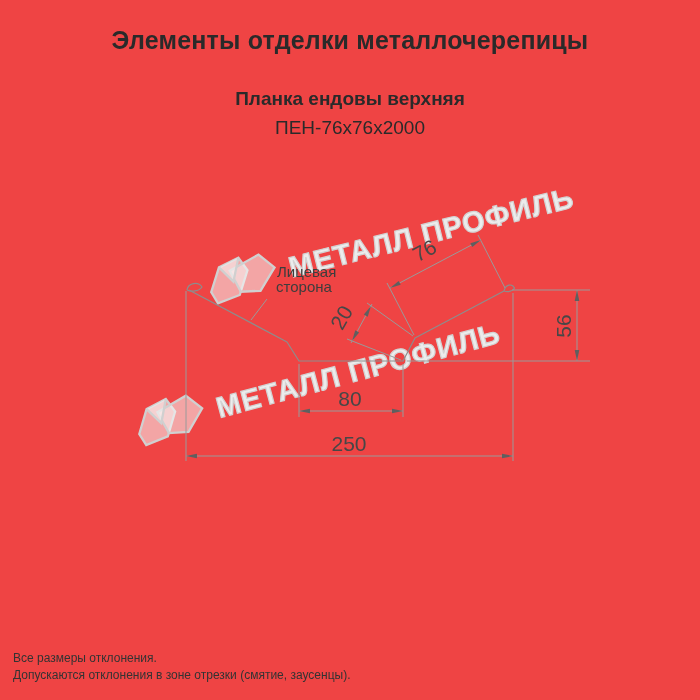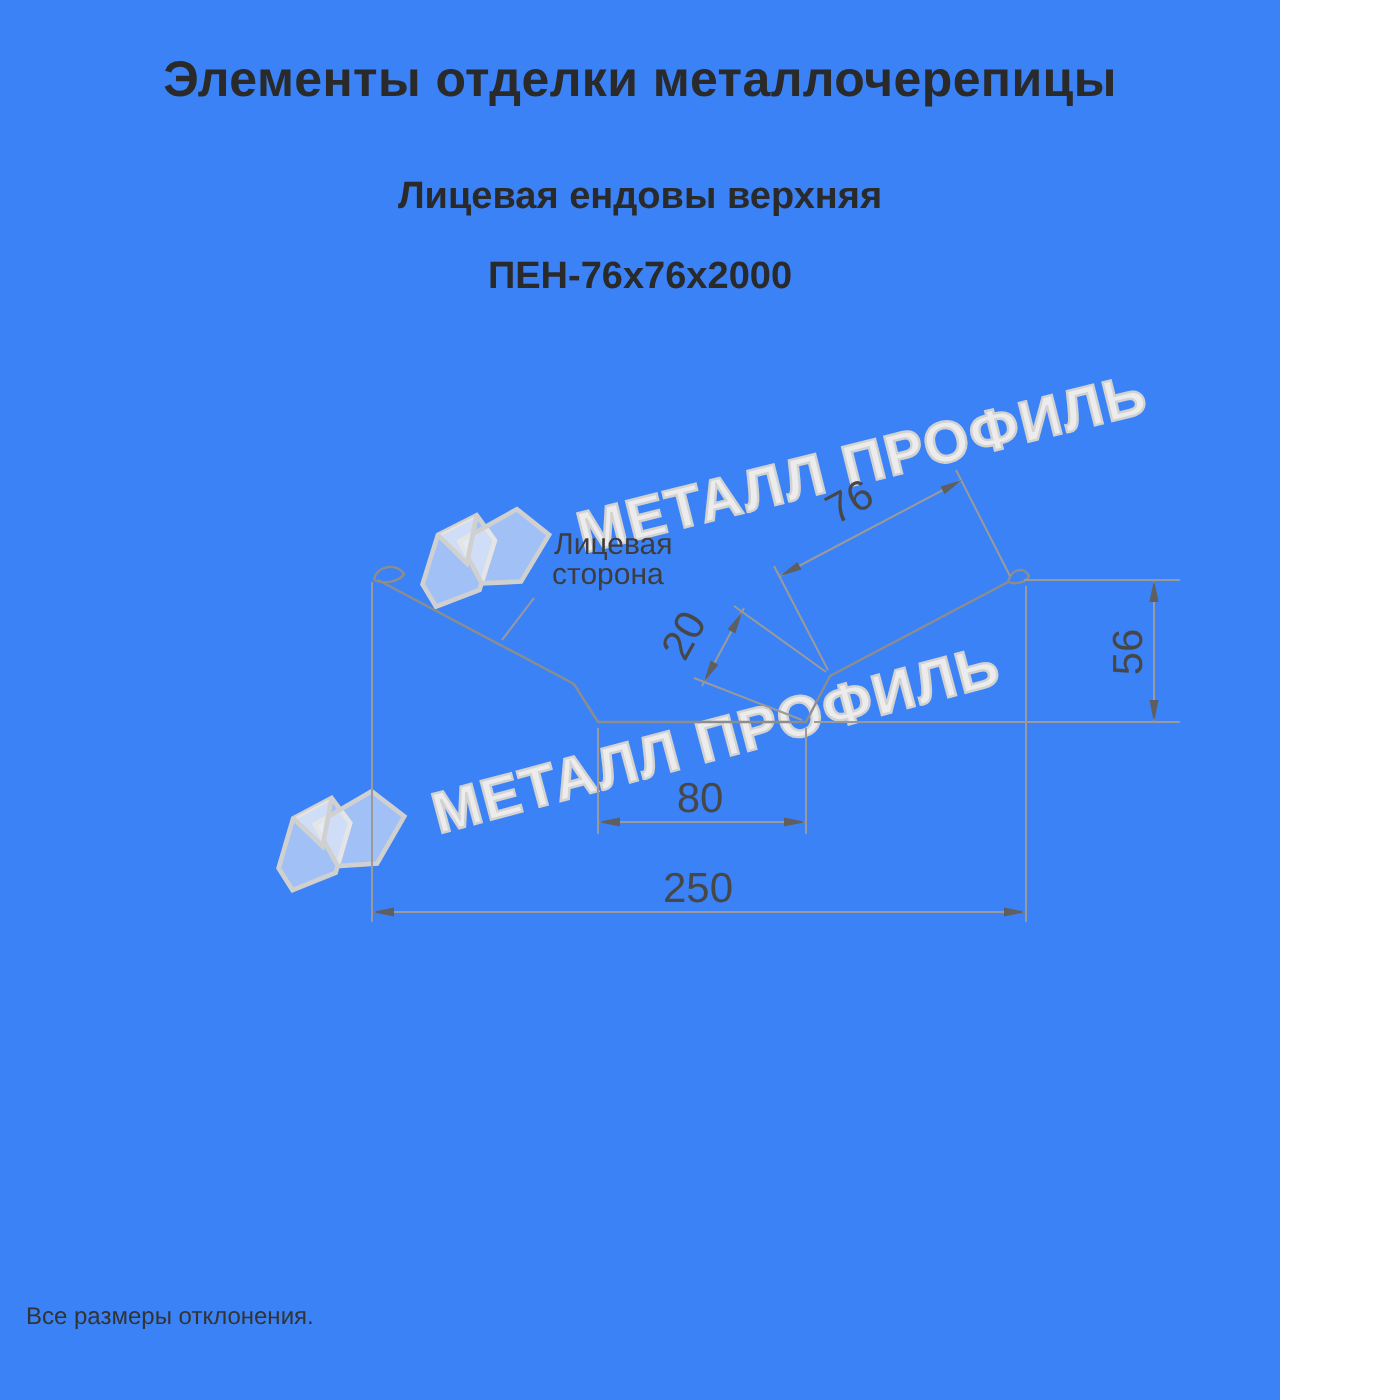--- a/index.html
+++ b/index.html
@@ -1,30 +1,30 @@
 <!DOCTYPE html>
 <html><head>
 <meta charset="utf-8">
 <style>
   html,body{margin:0;padding:0;background:#ffffff;}
   .page{
-    position:relative;width:640px;height:700px;background:#3b82f6;overflow:hidden;
+    position:relative;width:700px;height:700px;background:#ef4444;overflow:hidden;
     font-family:"Liberation Sans",sans-serif;
   }
   .title{
     position:absolute;top:26px;left:0;right:0;text-align:center;
     font-size:25px;font-weight:bold;color:#2a2a2a;letter-spacing:.2px;
   }
   .subtitle{
     position:absolute;top:88px;left:0;right:0;text-align:center;
     font-size:19px;font-weight:bold;color:#2a2a2a;
   }
   .code{
-    position:absolute;top:128px;left:0;right:0;text-align:center;
-    font-size:19px;font-weight:bold;color:#2a2a2a;
+    position:absolute;top:117px;left:0;right:0;text-align:center;
+    font-size:19px;font-weight:normal;color:#2a2a2a;
   }
   .watermark{
     position:absolute;display:flex;align-items:center;gap:10px;
     transform-origin:left center;z-index:1;pointer-events:none;white-space:nowrap;
   }
   .wm1{left:204px;top:263px;transform:rotate(-14deg);}
   .wm2{left:132px;top:405px;transform:rotate(-15deg);}
   .wm-text{
     font-size:29px;font-weight:bold;letter-spacing:1px;color:#ececec;
     -webkit-text-stroke:1.2px #d2d2d2;
@@ -42,21 +42,21 @@
   }
   .fn1{top:651px;}
   .fn2{top:668px;}
 </style>
 </head>
 <body>
 
 <div class="page">
 
   <div class="title">Элементы отделки металлочерепицы</div>
-  <div class="subtitle">Лицевая ендовы верхняя</div>
+  <div class="subtitle">Планка ендовы верхняя</div>
   <div class="code">ПЕН-76х76х2000</div>
 
   <div class="watermark wm1">
     <svg class="wm-logo" width="78" height="52" viewBox="0 0 80 54">
       <path d="M6 32 L20 9 L42 4 L48 19 L34 42 L10 45 Z"></path>
       <path d="M30 15 L63 6 L76 23 L56 43 L36 39 Z"></path>
       <path d="M20 9 L31 27 L42 4"></path>
     </svg>
     <span class="wm-text">МЕТАЛЛ ПРОФИЛЬ</span>
   </div>
@@ -125,14 +125,15 @@
       <line class="thin" x1="401" y1="360" x2="347" y2="339"></line>
       <line class="thin" x1="372" y1="304" x2="351" y2="343"></line>
       <polygon class="arr" points="371,306 367.7,316.7 363.8,314.6"></polygon>
       <polygon class="arr" points="352,341 359.2,332.4 355.3,330.3"></polygon>
       <text class="dim" transform="translate(348 321) rotate(-61)" text-anchor="middle">20</text>
     </g>
 
   </svg>
 
   <div class="footnote fn1">Все размеры отклонения.</div>
+  <div class="footnote fn2">Допускаются отклонения в зоне отрезки (смятие, заусенцы).</div>
 
 </div>
 
 </body></html>

